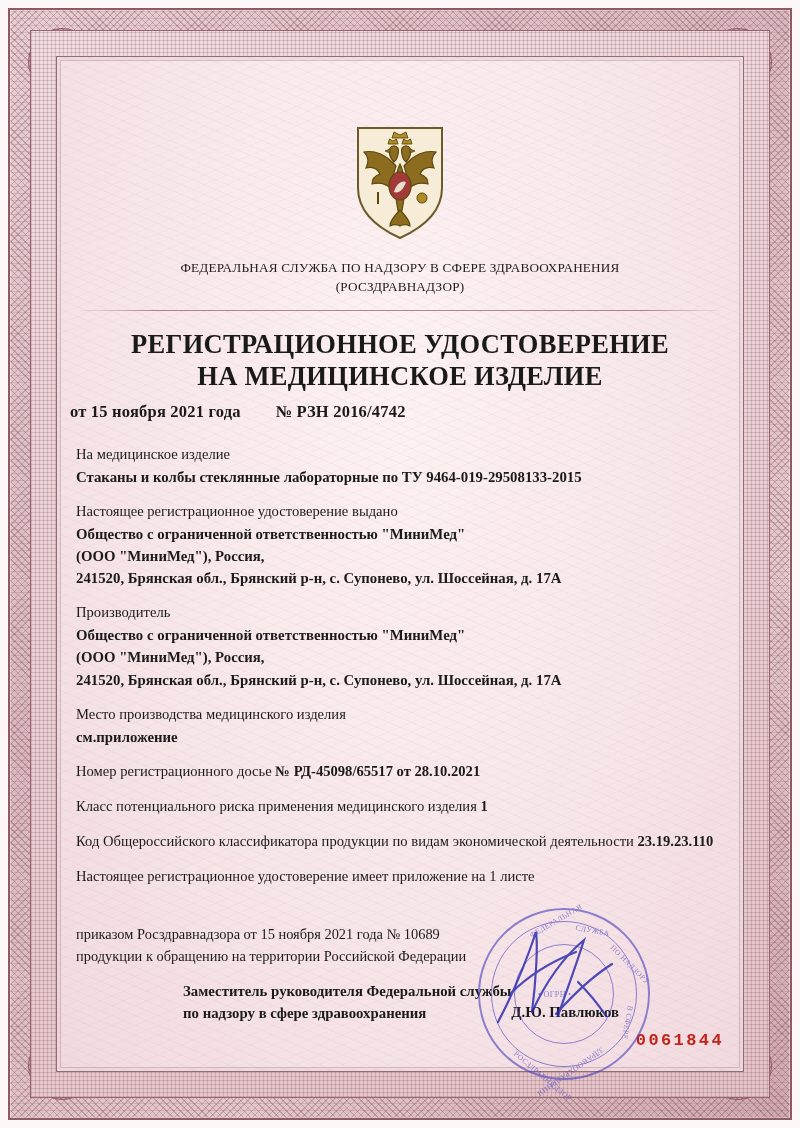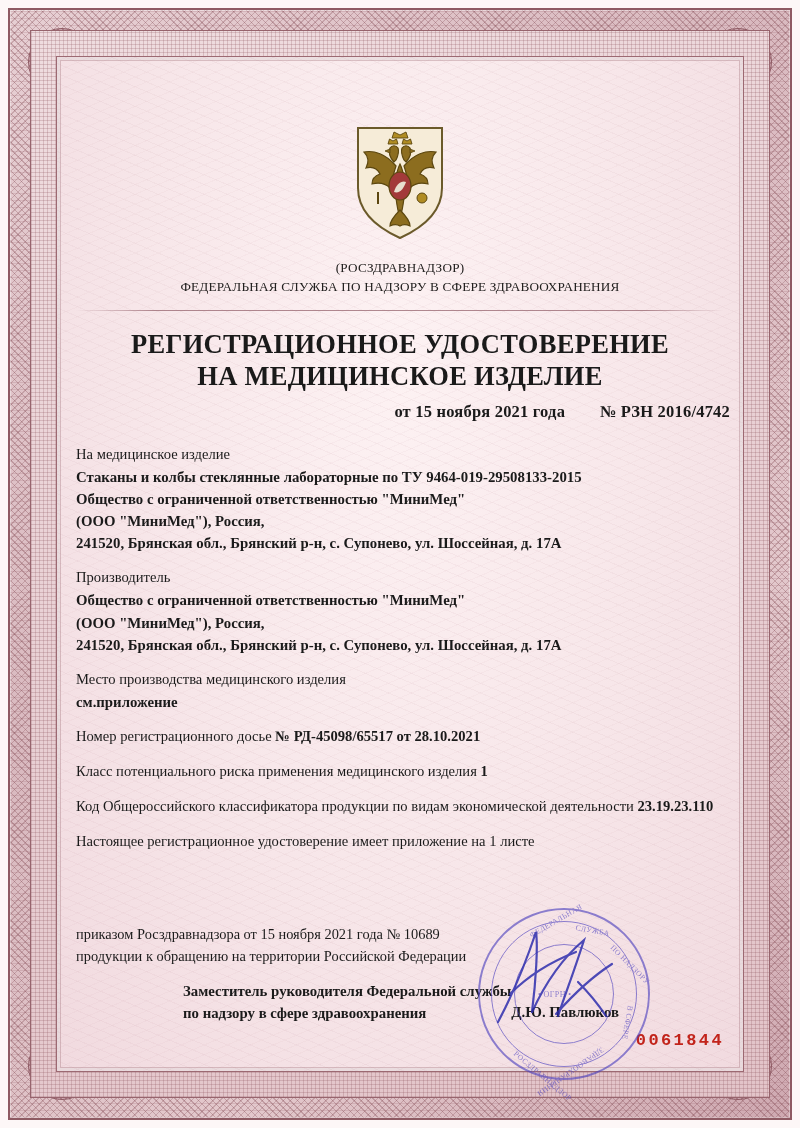--- a/index.html
+++ b/index.html
@@ -126,21 +126,21 @@
     font-weight: bold;
     font-size: 26.5px;
     line-height: 1.18;
     margin-top: 18px;
     letter-spacing: 0.3px;
   }
 
   .title-line2 { display: block; }
 
   .subtitle {
-    text-align: right;
+    text-align: left;
     font-weight: bold;
     font-size: 16.5px;
     margin-top: 10px;
     letter-spacing: 0.2px;
   }
   .subtitle .gap { display: inline-block; width: 26px; }
 
   .fields {
     margin-top: 22px;
     padding-left: 6px;
@@ -304,42 +304,43 @@
 
         <ellipse cx="56" cy="72" rx="11" ry="14" fill="#a33a3a" stroke="#5c470f" stroke-width="1.2"></ellipse>
         <path d="M50 78 C52 70 58 66 62 68 C60 74 56 80 50 78 Z" fill="#e8dfcf"></path>
 
         <circle cx="78" cy="84" r="5" fill="#b08c23" stroke="#5c470f" stroke-width="1"></circle>
         <path d="M34 78 v12" stroke="#5c470f" stroke-width="2"></path>
       </svg>
     </div>
 
     <div class="agency">
+      <div>ФЕДЕРАЛЬНАЯ СЛУЖБА ПО НАДЗОРУ В СФЕРЕ ЗДРАВООХРАНЕНИЯ</div>
       <div>(РОСЗДРАВНАДЗОР)</div>
-      <div>ФЕДЕРАЛЬНАЯ СЛУЖБА ПО НАДЗОРУ В СФЕРЕ ЗДРАВООХРАНЕНИЯ</div>
     </div>
 
     <div class="rule"></div>
 
     <div class="title">
       <span>РЕГИСТРАЦИОННОЕ УДОСТОВЕРЕНИЕ</span>
       <span class="title-line2">НА МЕДИЦИНСКОЕ ИЗДЕЛИЕ</span>
     </div>
 
     <div class="subtitle">
       <span>от 15 ноября 2021 года</span>
       <span class="gap"></span>
       <span>№  РЗН 2016/4742</span>
     </div>
 
     <div class="fields">
 
       <div class="f-label">На медицинское изделие</div>
       <div class="f-value">Стаканы и колбы стеклянные лабораторные по ТУ 9464-019-29508133-2015</div>
 
+      <div class="f-label">Настоящее регистрационное удостоверение выдано</div>
       <div class="f-value">Общество с ограниченной ответственностью "МиниМед"</div>
       <div class="f-value">(ООО "МиниМед"), Россия,</div>
       <div class="f-value">241520, Брянская обл., Брянский р-н, с. Супонево, ул. Шоссейная, д. 17А</div>
 
       <div class="f-label">Производитель</div>
       <div class="f-value">Общество с ограниченной ответственностью "МиниМед"</div>
       <div class="f-value">(ООО "МиниМед"), Россия,</div>
       <div class="f-value">241520, Брянская обл., Брянский р-н, с. Супонево, ул. Шоссейная, д. 17А</div>
 
       <div class="f-label">Место производства медицинского изделия</div>

